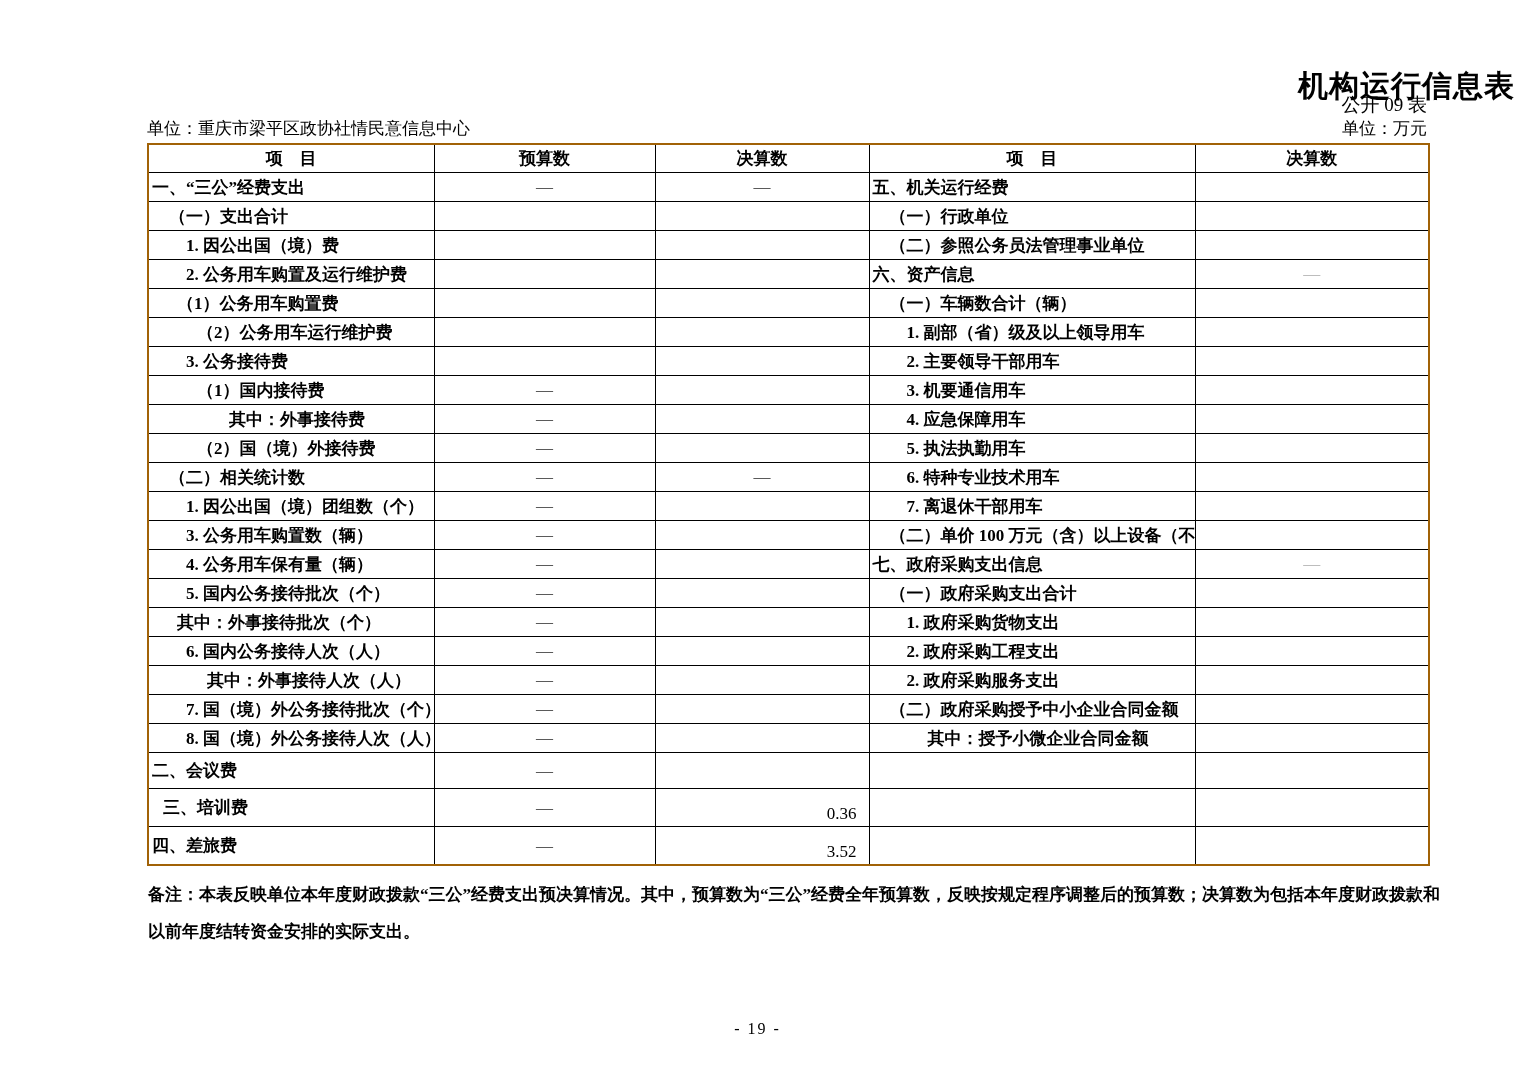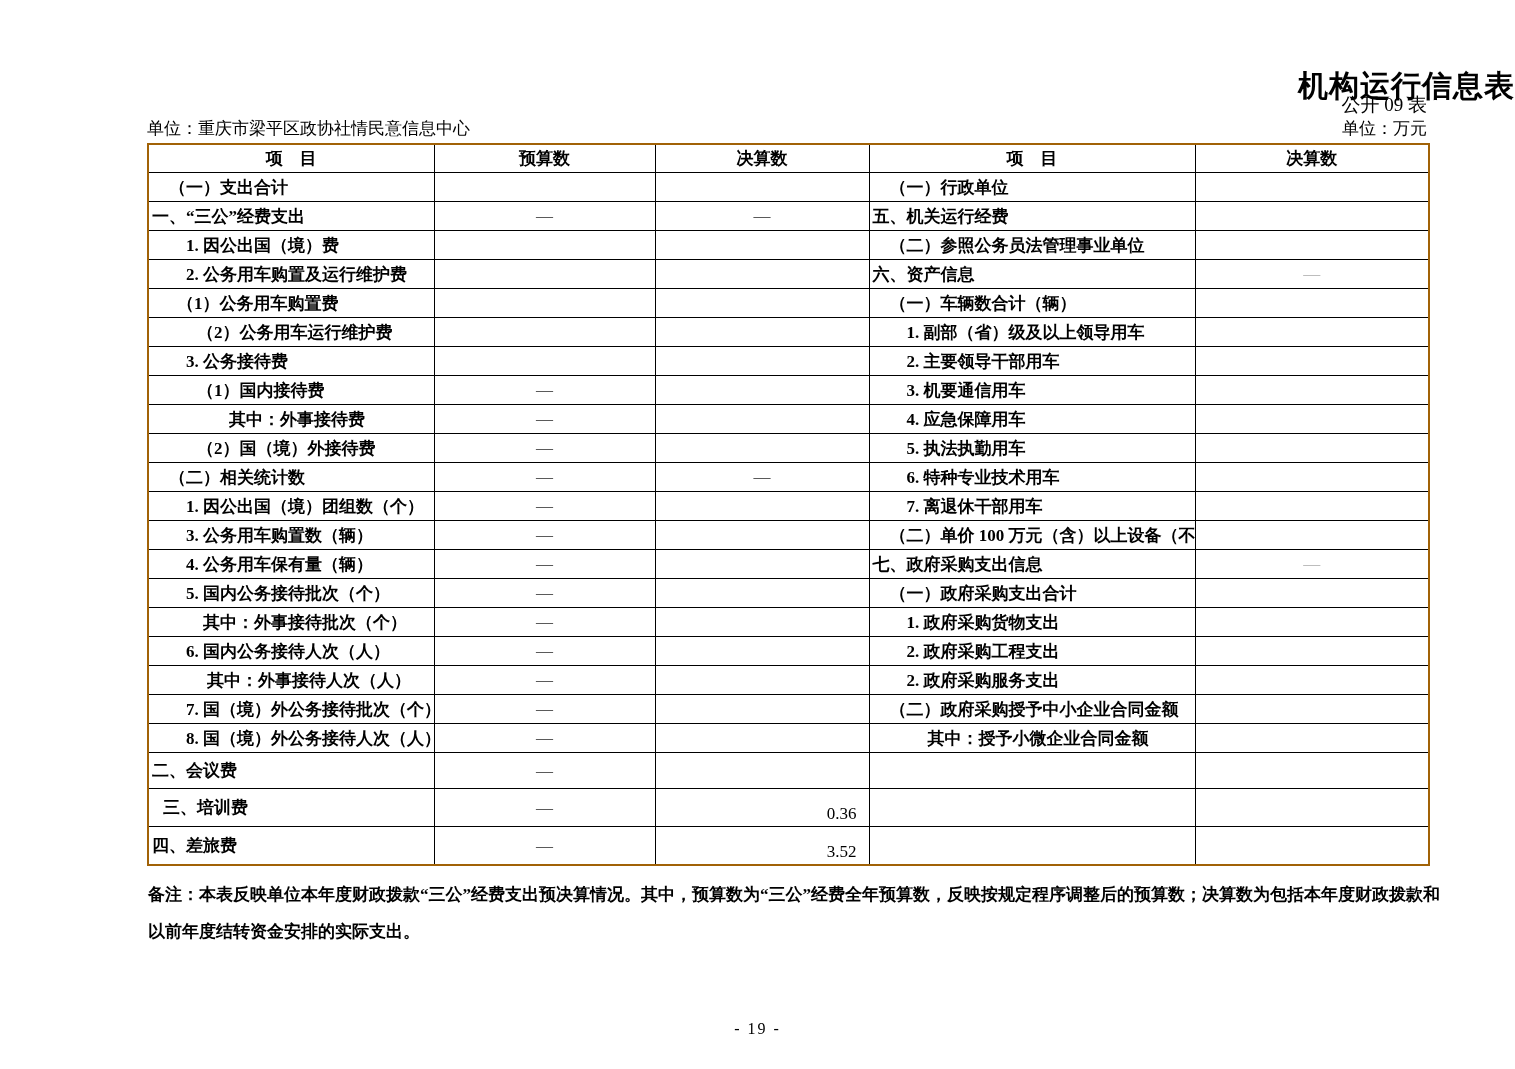--- a/index.html
+++ b/index.html
@@ -109,31 +109,31 @@
         <tr>
           <th>项　目</th>
           <th>预算数</th>
           <th>决算数</th>
           <th>项　目</th>
           <th>决算数</th>
         </tr>
       </thead>
       <tbody>
           <tr>
+            <td class="item"><span class="txt" style="padding-left: 3px;">一、“三公”经费支出</span></td>
+            <td class="dash">—</td>
+            <td class="dash">—</td>
+            <td class="item"><span class="txt" style="padding-left: 3px;">五、机关运行经费</span></td>
+            <td></td>
+          </tr>
+          <tr>
             <td class="item"><span class="txt" style="padding-left: 20px;">（一）支出合计</span></td>
             <td></td>
             <td></td>
             <td class="item"><span class="txt" style="padding-left: 20px;">（一）行政单位</span></td>
-            <td></td>
-          </tr>
-          <tr>
-            <td class="item"><span class="txt" style="padding-left: 3px;">一、“三公”经费支出</span></td>
-            <td class="dash">—</td>
-            <td class="dash">—</td>
-            <td class="item"><span class="txt" style="padding-left: 3px;">五、机关运行经费</span></td>
             <td></td>
           </tr>
           <tr>
             <td class="item"><span class="txt" style="padding-left: 37px;">1. 因公出国（境）费</span></td>
             <td></td>
             <td></td>
             <td class="item"><span class="txt" style="padding-left: 20px;">（二）参照公务员法管理事业单位</span></td>
             <td></td>
           </tr>
           <tr>
@@ -214,21 +214,21 @@
             <td class="dash muted">—</td>
           </tr>
           <tr>
             <td class="item"><span class="txt" style="padding-left: 37px;">5. 国内公务接待批次（个）</span></td>
             <td class="dash">—</td>
             <td></td>
             <td class="item"><span class="txt" style="padding-left: 20px;">（一）政府采购支出合计</span></td>
             <td></td>
           </tr>
           <tr>
-            <td class="item"><span class="txt" style="padding-left: 54px;">其中：外事接待批次（个）</span></td>
+            <td class="item"><span class="txt" style="padding-left: 28px;">其中：外事接待批次（个）</span></td>
             <td class="dash">—</td>
             <td></td>
             <td class="item"><span class="txt" style="padding-left: 37px;">1. 政府采购货物支出</span></td>
             <td></td>
           </tr>
           <tr>
             <td class="item"><span class="txt" style="padding-left: 37px;">6. 国内公务接待人次（人）</span></td>
             <td class="dash">—</td>
             <td></td>
             <td class="item"><span class="txt" style="padding-left: 37px;">2. 政府采购工程支出</span></td>

